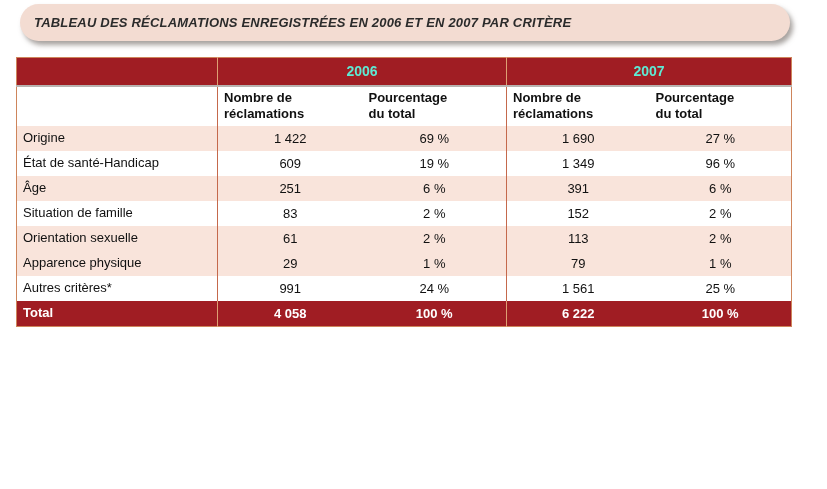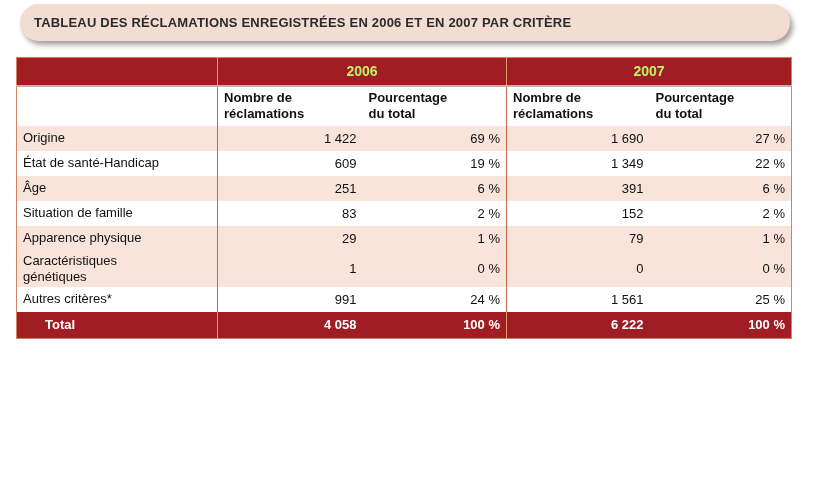--- a/index.html
+++ b/index.html
@@ -16,20 +16,21 @@
   .banner {
     position: absolute;
     left: 20px; top: 4px;
     width: 770px; height: 37px;
     background: #F3DCD2;
     border-radius: 19px;
     box-shadow: 3px 4px 5px rgba(95, 85, 80, 0.55);
     display: flex;
     align-items: center;
     padding-left: 14px;
+    font-style: italic;
   }
   .banner-text {
     font-weight: bold;
     font-size: 13px;
     color: #2b2b2b;
     letter-spacing: 0.2px;
   }
 
   
   table.claims {
@@ -38,21 +39,21 @@
     width: 775px;
     border-collapse: collapse;
     table-layout: fixed;
     border: 1px solid #CE855B;
   }
   table.claims th, table.claims td { padding: 2px 6px; }
 
   
   tr.year-row th {
     background: #A01D23;
-    color: #bef264;
+    color: #5eead4;
     font-size: 14px;
     font-weight: bold;
     height: 28px;
     text-align: center;
     border-bottom: 2px solid #b8b3b0;
   }
   tr.year-row th.divYear { border-right: 1px solid #DE9F72; }
 
   
   tr.sub-row th {
@@ -75,34 +76,34 @@
     vertical-align: middle;
     margin-left: 28px;
   }
   tbody tr.alt { background: #F9E4DB; }
   td.label {
     text-align: left;
     padding-left: 12px;
     white-space: pre-line;
     line-height: 1.25;
   }
-  td.num { text-align: right; }
+  td.num { text-align: center; }
 
   
   .divR { border-right: 1px solid #C5694C; }
 
   
   tr.total-row td {
     background: #A01D23;
     color: #ffffff;
     font-weight: bold;
     font-size: 13px;
     height: 26px;
   }
-  tr.total-row td.label { padding-left: 28px; }
+  tr.total-row td.label { padding-left: 6px; }
   tr.total-row td.divTot { border-right: 1px solid #DE9F72; }
 </style>
 </head>
 <body>
 
 <div class="banner">
   <span class="banner-text">TABLEAU DES RÉCLAMATIONS ENREGISTRÉES EN 2006 ET EN 2007 PAR CRITÈRE</span>
 </div>
 
 <table class="claims">
@@ -137,50 +138,49 @@
         <td class="num">1 422</td>
         <td class="num divR">69 %</td>
         <td class="num">1 690</td>
         <td class="num">27 %</td>
       </tr>
       <tr>
         <td class="label divR">État de santé-Handicap</td>
         <td class="num">609</td>
         <td class="num divR">19 %</td>
         <td class="num">1 349</td>
-        <td class="num">22 %</td>
+        <td class="num">96 %</td>
       </tr>
       <tr class="alt">
         <td class="label divR">Âge</td>
         <td class="num">251</td>
         <td class="num divR">6 %</td>
         <td class="num">391</td>
         <td class="num">6 %</td>
       </tr>
       <tr>
         <td class="label divR">Situation de famille</td>
         <td class="num">83</td>
         <td class="num divR">2 %</td>
         <td class="num">152</td>
         <td class="num">2 %</td>
       </tr>
       <tr class="alt">
+        <td class="label divR">Orientation sexuelle</td>
+        <td class="num">61</td>
+        <td class="num divR">2 %</td>
+        <td class="num">113</td>
+        <td class="num">2 %</td>
+      </tr>
+      <tr class="alt">
         <td class="label divR">Apparence physique</td>
         <td class="num">29</td>
         <td class="num divR">1 %</td>
         <td class="num">79</td>
         <td class="num">1 %</td>
-      </tr>
-      <tr class="alt">
-        <td class="label divR">Caractéristiques
-génétiques</td>
-        <td class="num">1</td>
-        <td class="num divR">0 %</td>
-        <td class="num">0</td>
-        <td class="num">0 %</td>
       </tr>
       <tr>
         <td class="label divR">Autres critères*</td>
         <td class="num">991</td>
         <td class="num divR">24 %</td>
         <td class="num">1 561</td>
         <td class="num">25 %</td>
       </tr>
     </tbody>
   <tfoot>

